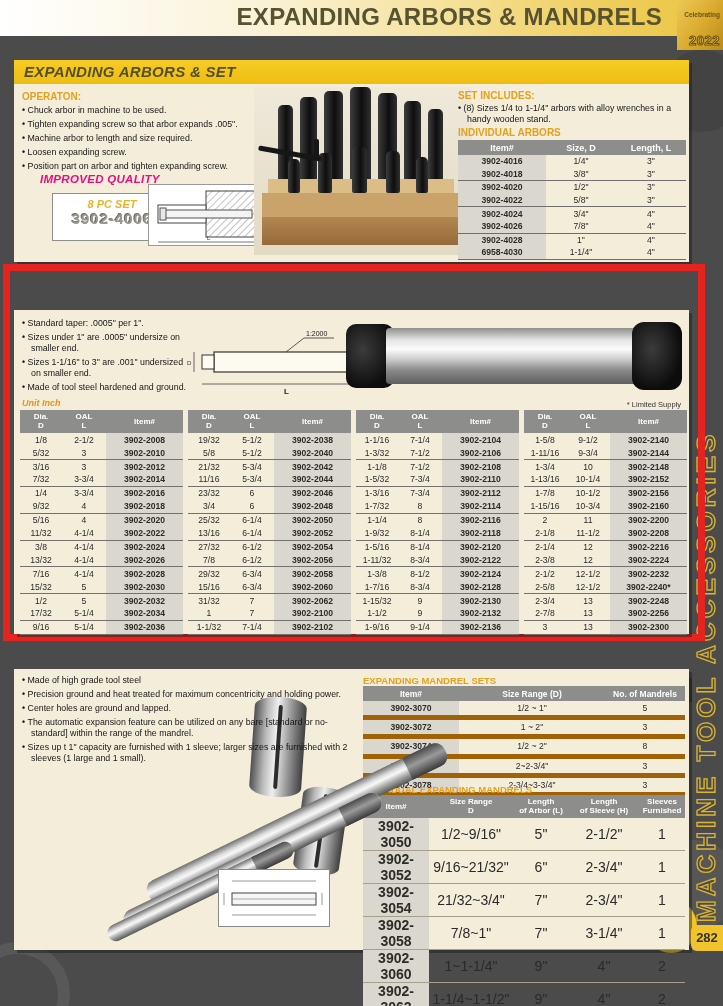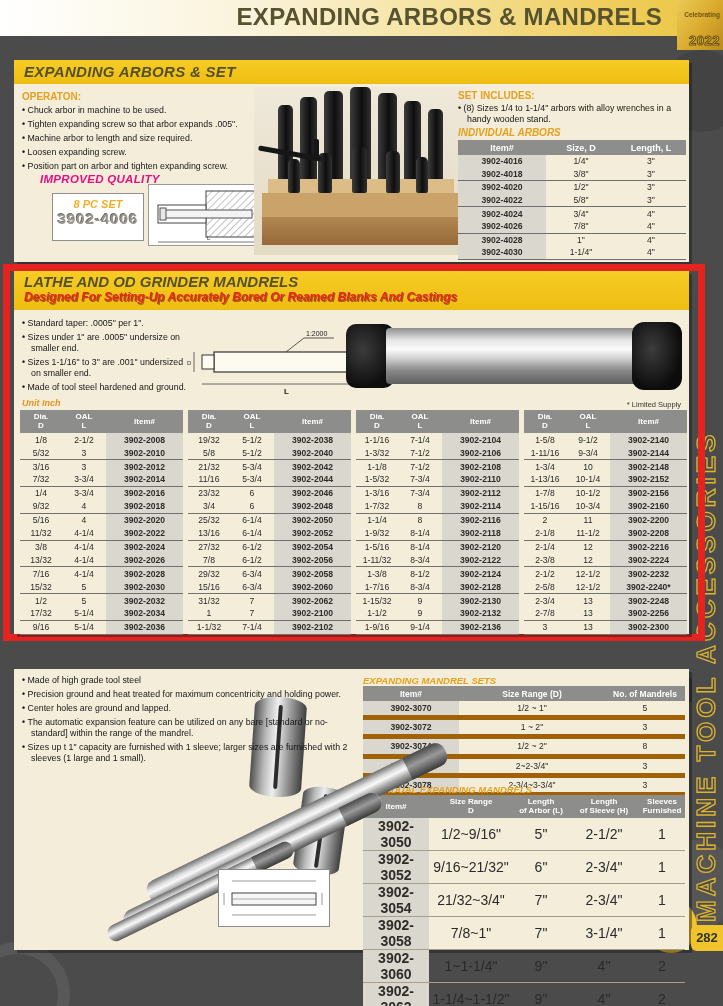--- a/index.html
+++ b/index.html
@@ -39,38 +39,38 @@
 
   
   .section-bar{position:absolute;left:14px;width:675px;height:24px;z-index:4;
     background:linear-gradient(180deg,#f6cc25,#eebd12);
     color:#55502a;font-weight:700;font-style:italic;font-size:15px;line-height:24px;
     padding-left:10px;box-sizing:border-box;letter-spacing:0.3px;
     box-shadow:3px 3px 0 rgba(25,25,25,0.45);}
   .panel{position:absolute;left:14px;width:675px;background:#f4edda;z-index:4;
     box-shadow:3px 3px 0 rgba(25,25,25,0.45);}
   .heading-orange{position:absolute;color:#e5a11d;font-size:10px;font-weight:700;}
-  .heading-orange.it{font-style:italic;}
+  .heading-orange.it{}
   ul.blist{position:absolute;margin:0;padding:0;list-style:none;font-size:8.8px;color:#161616;}
   ul.blist li{padding-left:9px;text-indent:-9px;margin-bottom:3px;line-height:1.25;}
   ul.blist li::before{content:"\2022  ";font-weight:700;}
   table{border-collapse:collapse;table-layout:fixed;position:absolute;}
   th,td{text-align:center;padding:0;color:#2a2a2a;overflow:hidden;}
   th{background:#8d8d8b;color:#ffffff;font-weight:700;}
   td.item{background:#dad7cf;font-weight:700;color:#2e2c28;}
 
   
   .bar1{top:60px;}
   .panel1{top:84px;height:178px;}
   .op-title{left:8px;top:7px;}
   .op-list{left:8px;top:21px;width:258px;}
   .improved{position:absolute;left:26px;top:89px;color:#e60e83;font-weight:700;font-style:italic;
     font-size:11.5px;letter-spacing:0.3px;}
   .set-box{position:absolute;left:38px;top:109px;width:90px;height:46px;background:#ffffff;
-    border:1px solid #8f8f8f;text-align:center;}
+    border:1px solid #8f8f8f;text-align:center;padding-left:14px;}
   .pcset{color:#f0b125;font-style:italic;font-weight:700;font-size:11px;margin-top:4px;}
   .setnum{color:#98958d;font-weight:700;font-size:15px;letter-spacing:1px;
     text-shadow:1px 1px 0 #ffffff,-1px -1px 0 #6f6d66;}
   .draw1{position:absolute;left:134px;top:100px;}
   .photo-arbors{position:absolute;left:240px;top:3px;width:218px;height:168px;
     background:linear-gradient(180deg,#efe9da,#e3dac4);}
   .wood-top{position:absolute;left:14px;top:92px;width:186px;height:14px;background:#dcbd87;}
   .wood-mid{position:absolute;left:8px;top:106px;width:198px;height:24px;background:#c9a369;}
   .wood-front{position:absolute;left:8px;top:130px;width:198px;height:28px;
     background:linear-gradient(180deg,#b28750,#97693a);}
@@ -281,33 +281,29 @@
             <td class="item">3902-4026</td>
             <td>7/8"</td>
             <td>4"</td>
           </tr>
           <tr>
             <td class="item">3902-4028</td>
             <td>1"</td>
             <td>4"</td>
           </tr>
           <tr>
-            <td class="item">3902-4030</td>
+            <td class="item">6958-4030</td>
             <td>1-1/4"</td>
             <td>4"</td>
           </tr>
         </tbody>
     </table>
   </div>
 
   <div class="red-box">
-    <div class="bar2">
-      <div class="bar2-title">LATHE AND OD GRINDER MANDRELS</div>
-      <div class="bar2-sub">Designed For Setting-Up Accurately Bored Or Reamed Blanks And Castings</div>
-    </div>
     <div class="panel2">
       <ul class="blist mand-list">
           <li>Standard taper: .0005" per 1".</li>
           <li>Sizes under 1" are .0005" undersize on smaller end.</li>
           <li>Sizes 1-1/16" to 3" are .001" undersized on smaller end.</li>
           <li>Made of tool steel hardened and ground.</li>
         </ul>
 
       <svg class="draw2" width="202" height="70">
         <rect x="28" y="26" width="140" height="20" fill="#fdfaf0" stroke="#333333" stroke-width="1.2"></rect>

